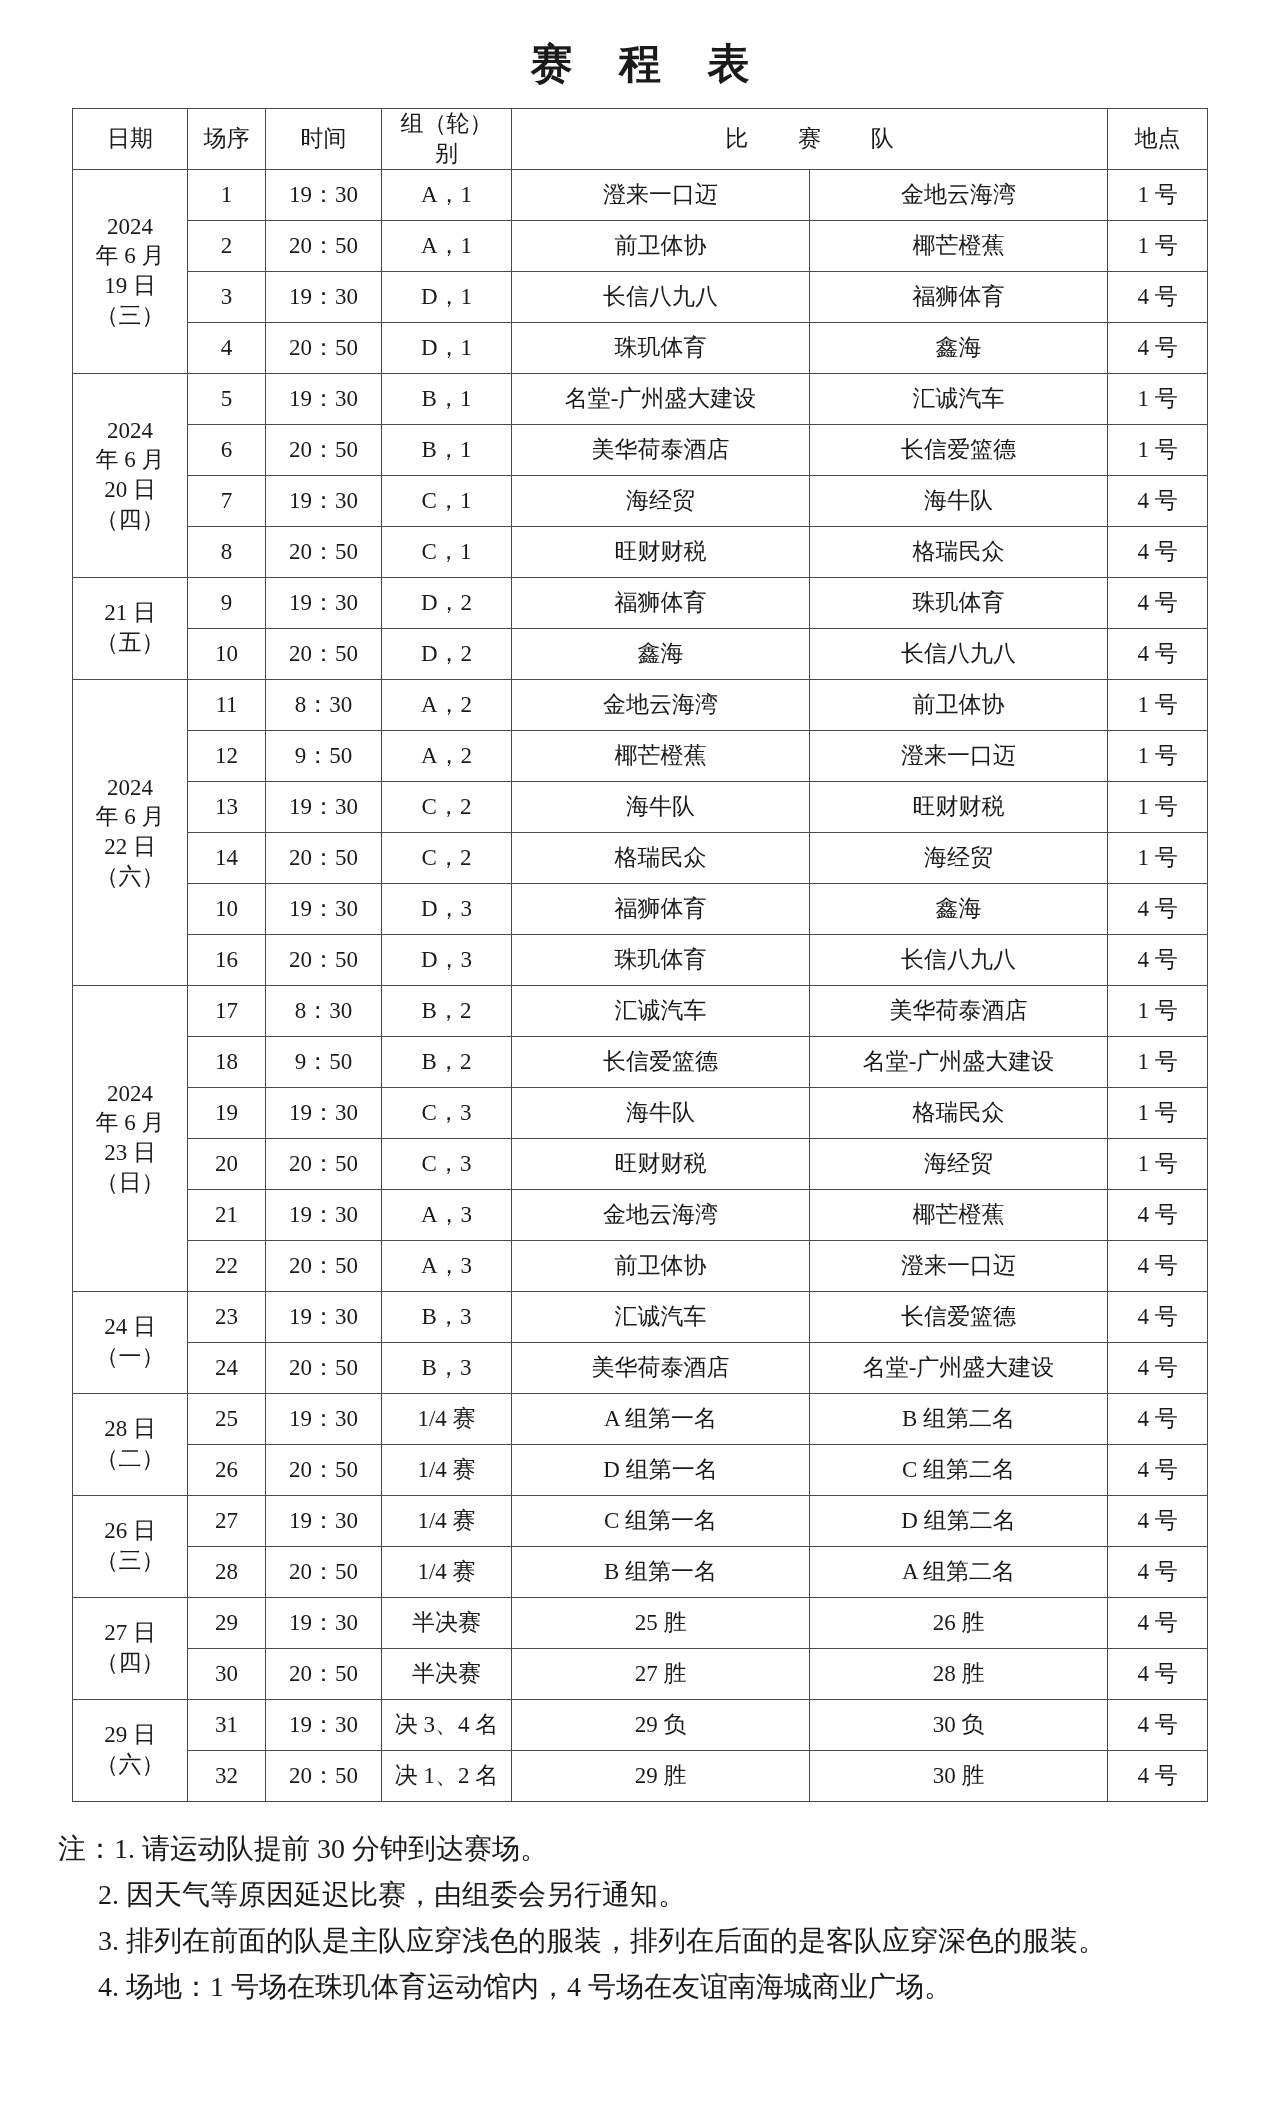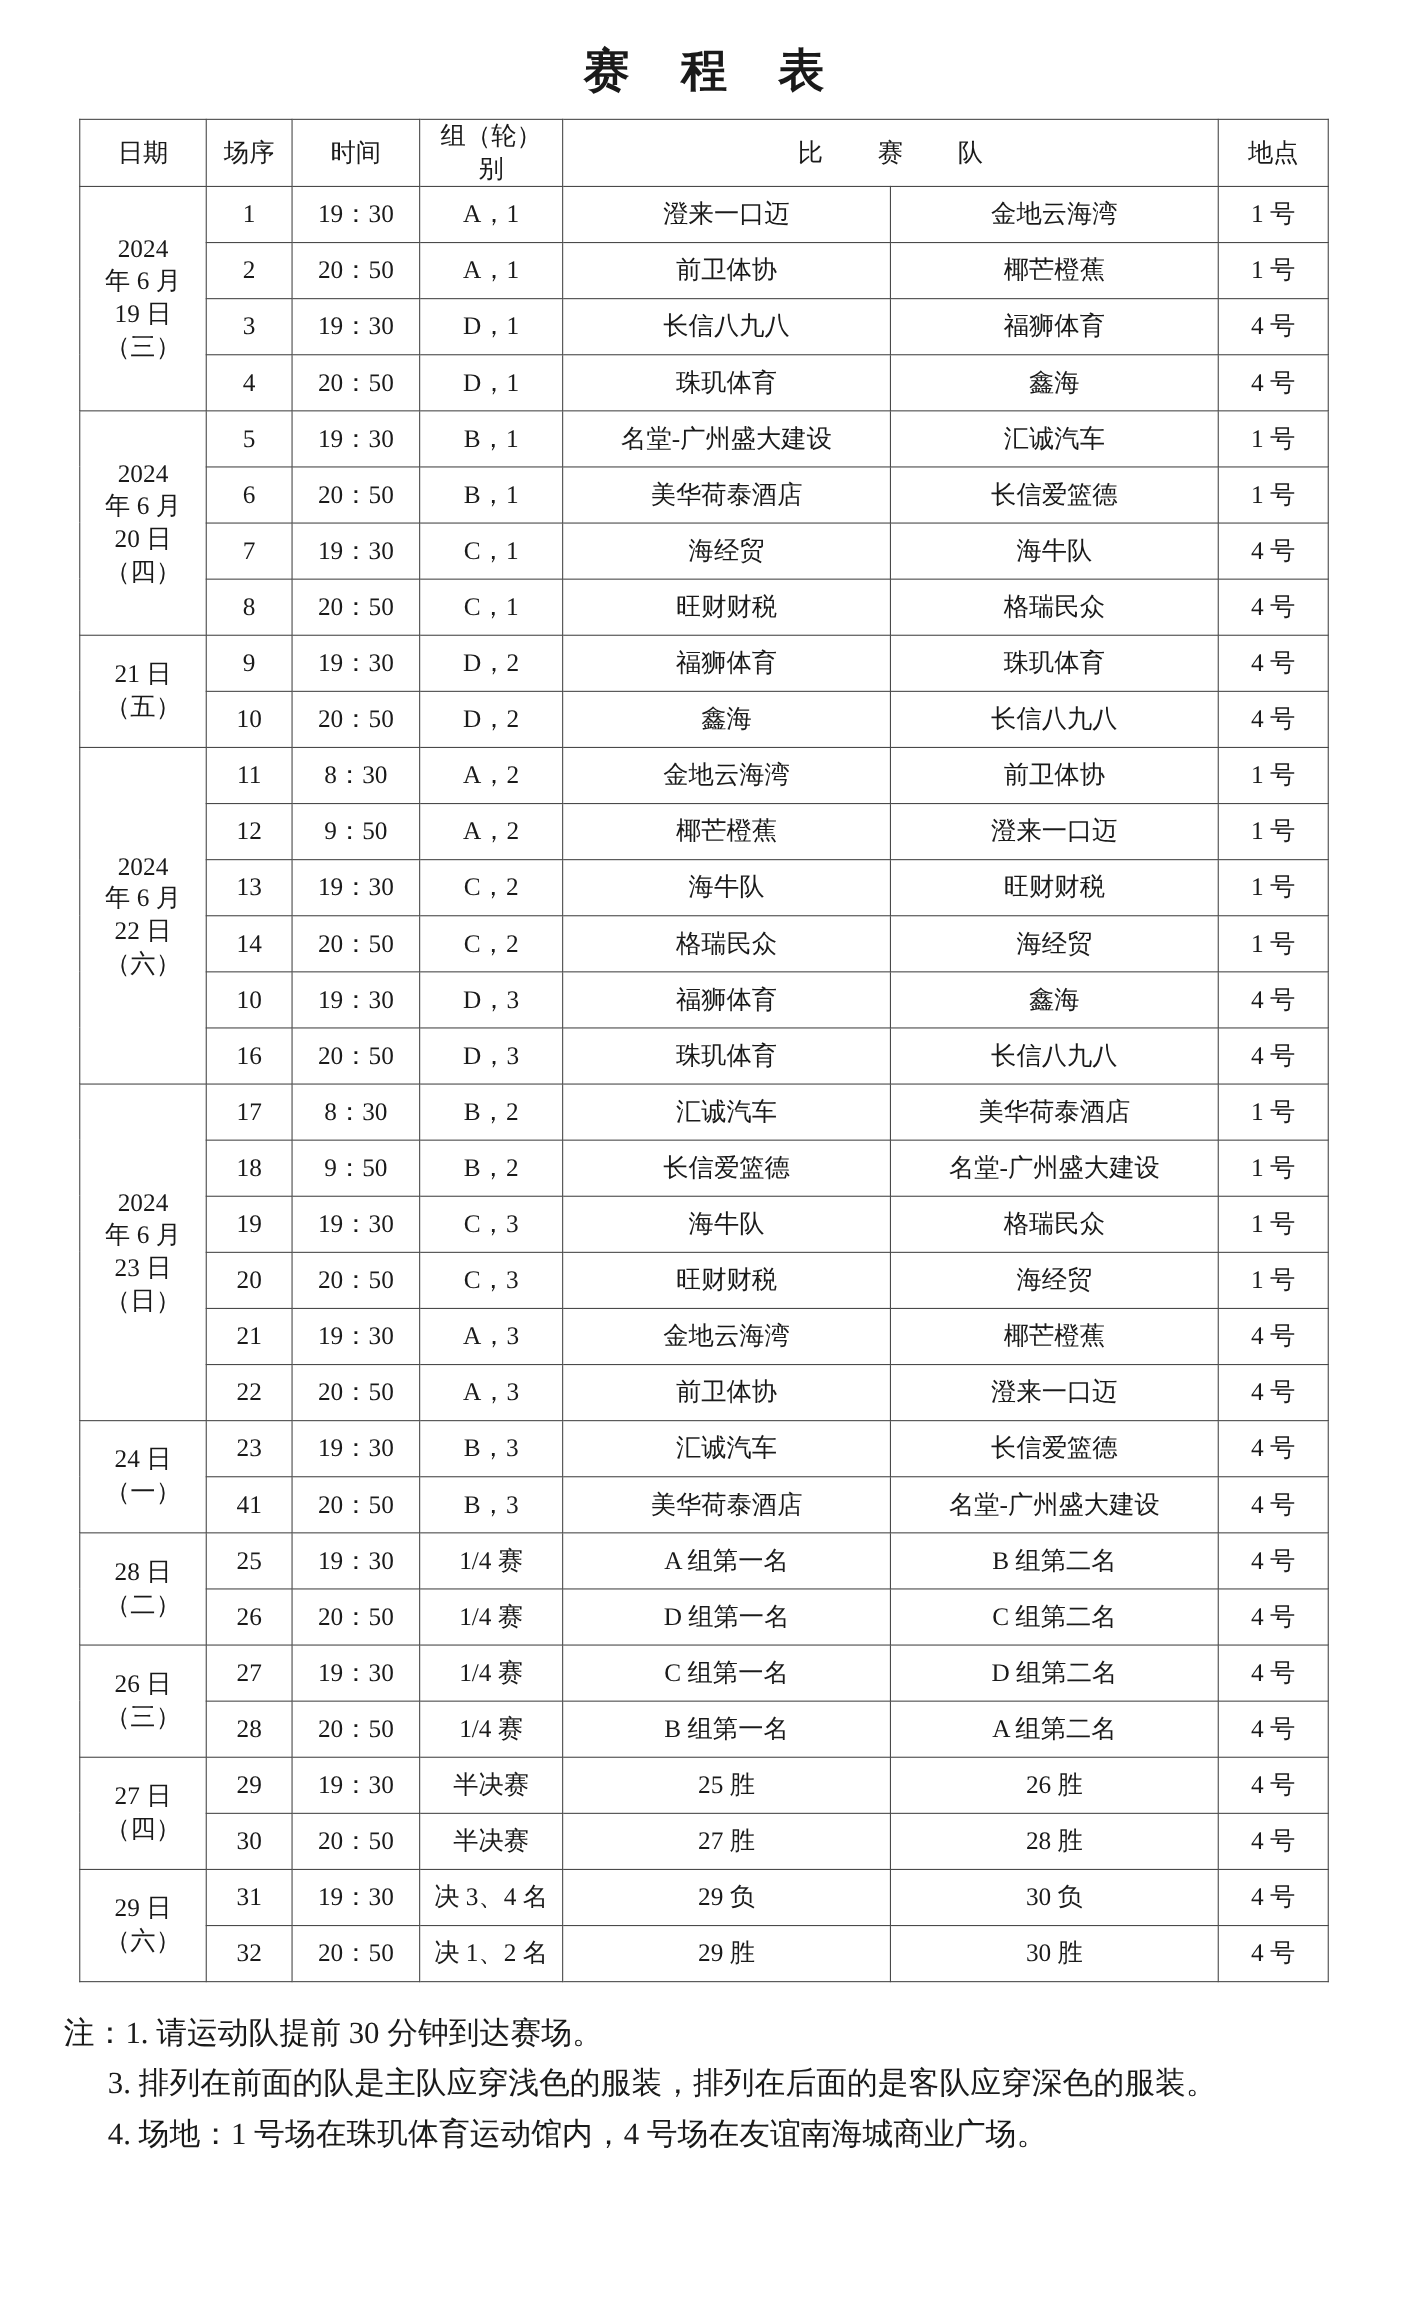--- a/index.html
+++ b/index.html
@@ -323,21 +323,21 @@
             <div>（一）</div>
           </td>
           <td>23</td>
           <td>19：30</td>
           <td>B，3</td>
           <td>汇诚汽车</td>
           <td>长信爱篮德</td>
           <td>4 号</td>
         </tr>
         <tr>
-          <td>41</td>
+          <td>24</td>
           <td>20：50</td>
           <td>B，3</td>
           <td>美华荷泰酒店</td>
           <td>名堂-广州盛大建设</td>
           <td>4 号</td>
         </tr>
         <tr class="sep-row">
           <td rowspan="2" class="date-cell">
             <div>28 日</div>
             <div>（二）</div>
@@ -415,17 +415,18 @@
           <td>决 1、2 名</td>
           <td>29 胜</td>
           <td>30 胜</td>
           <td>4 号</td>
         </tr>
       </tbody>
   </table>
 
   <div class="notes" id="notes-block">
       <div class="note-line note-first">注：1. 请运动队提前 30 分钟到达赛场。</div>
+      <div class="note-line note-indent">2. 因天气等原因延迟比赛，由组委会另行通知。</div>
       <div class="note-line note-indent">3. 排列在前面的队是主队应穿浅色的服装，排列在后面的是客队应穿深色的服装。</div>
       <div class="note-line note-indent">4. 场地：1 号场在珠玑体育运动馆内，4 号场在友谊南海城商业广场。</div>
     </div>
   <div class="bottom-pad"></div>
 </div>
 
 </body></html>

